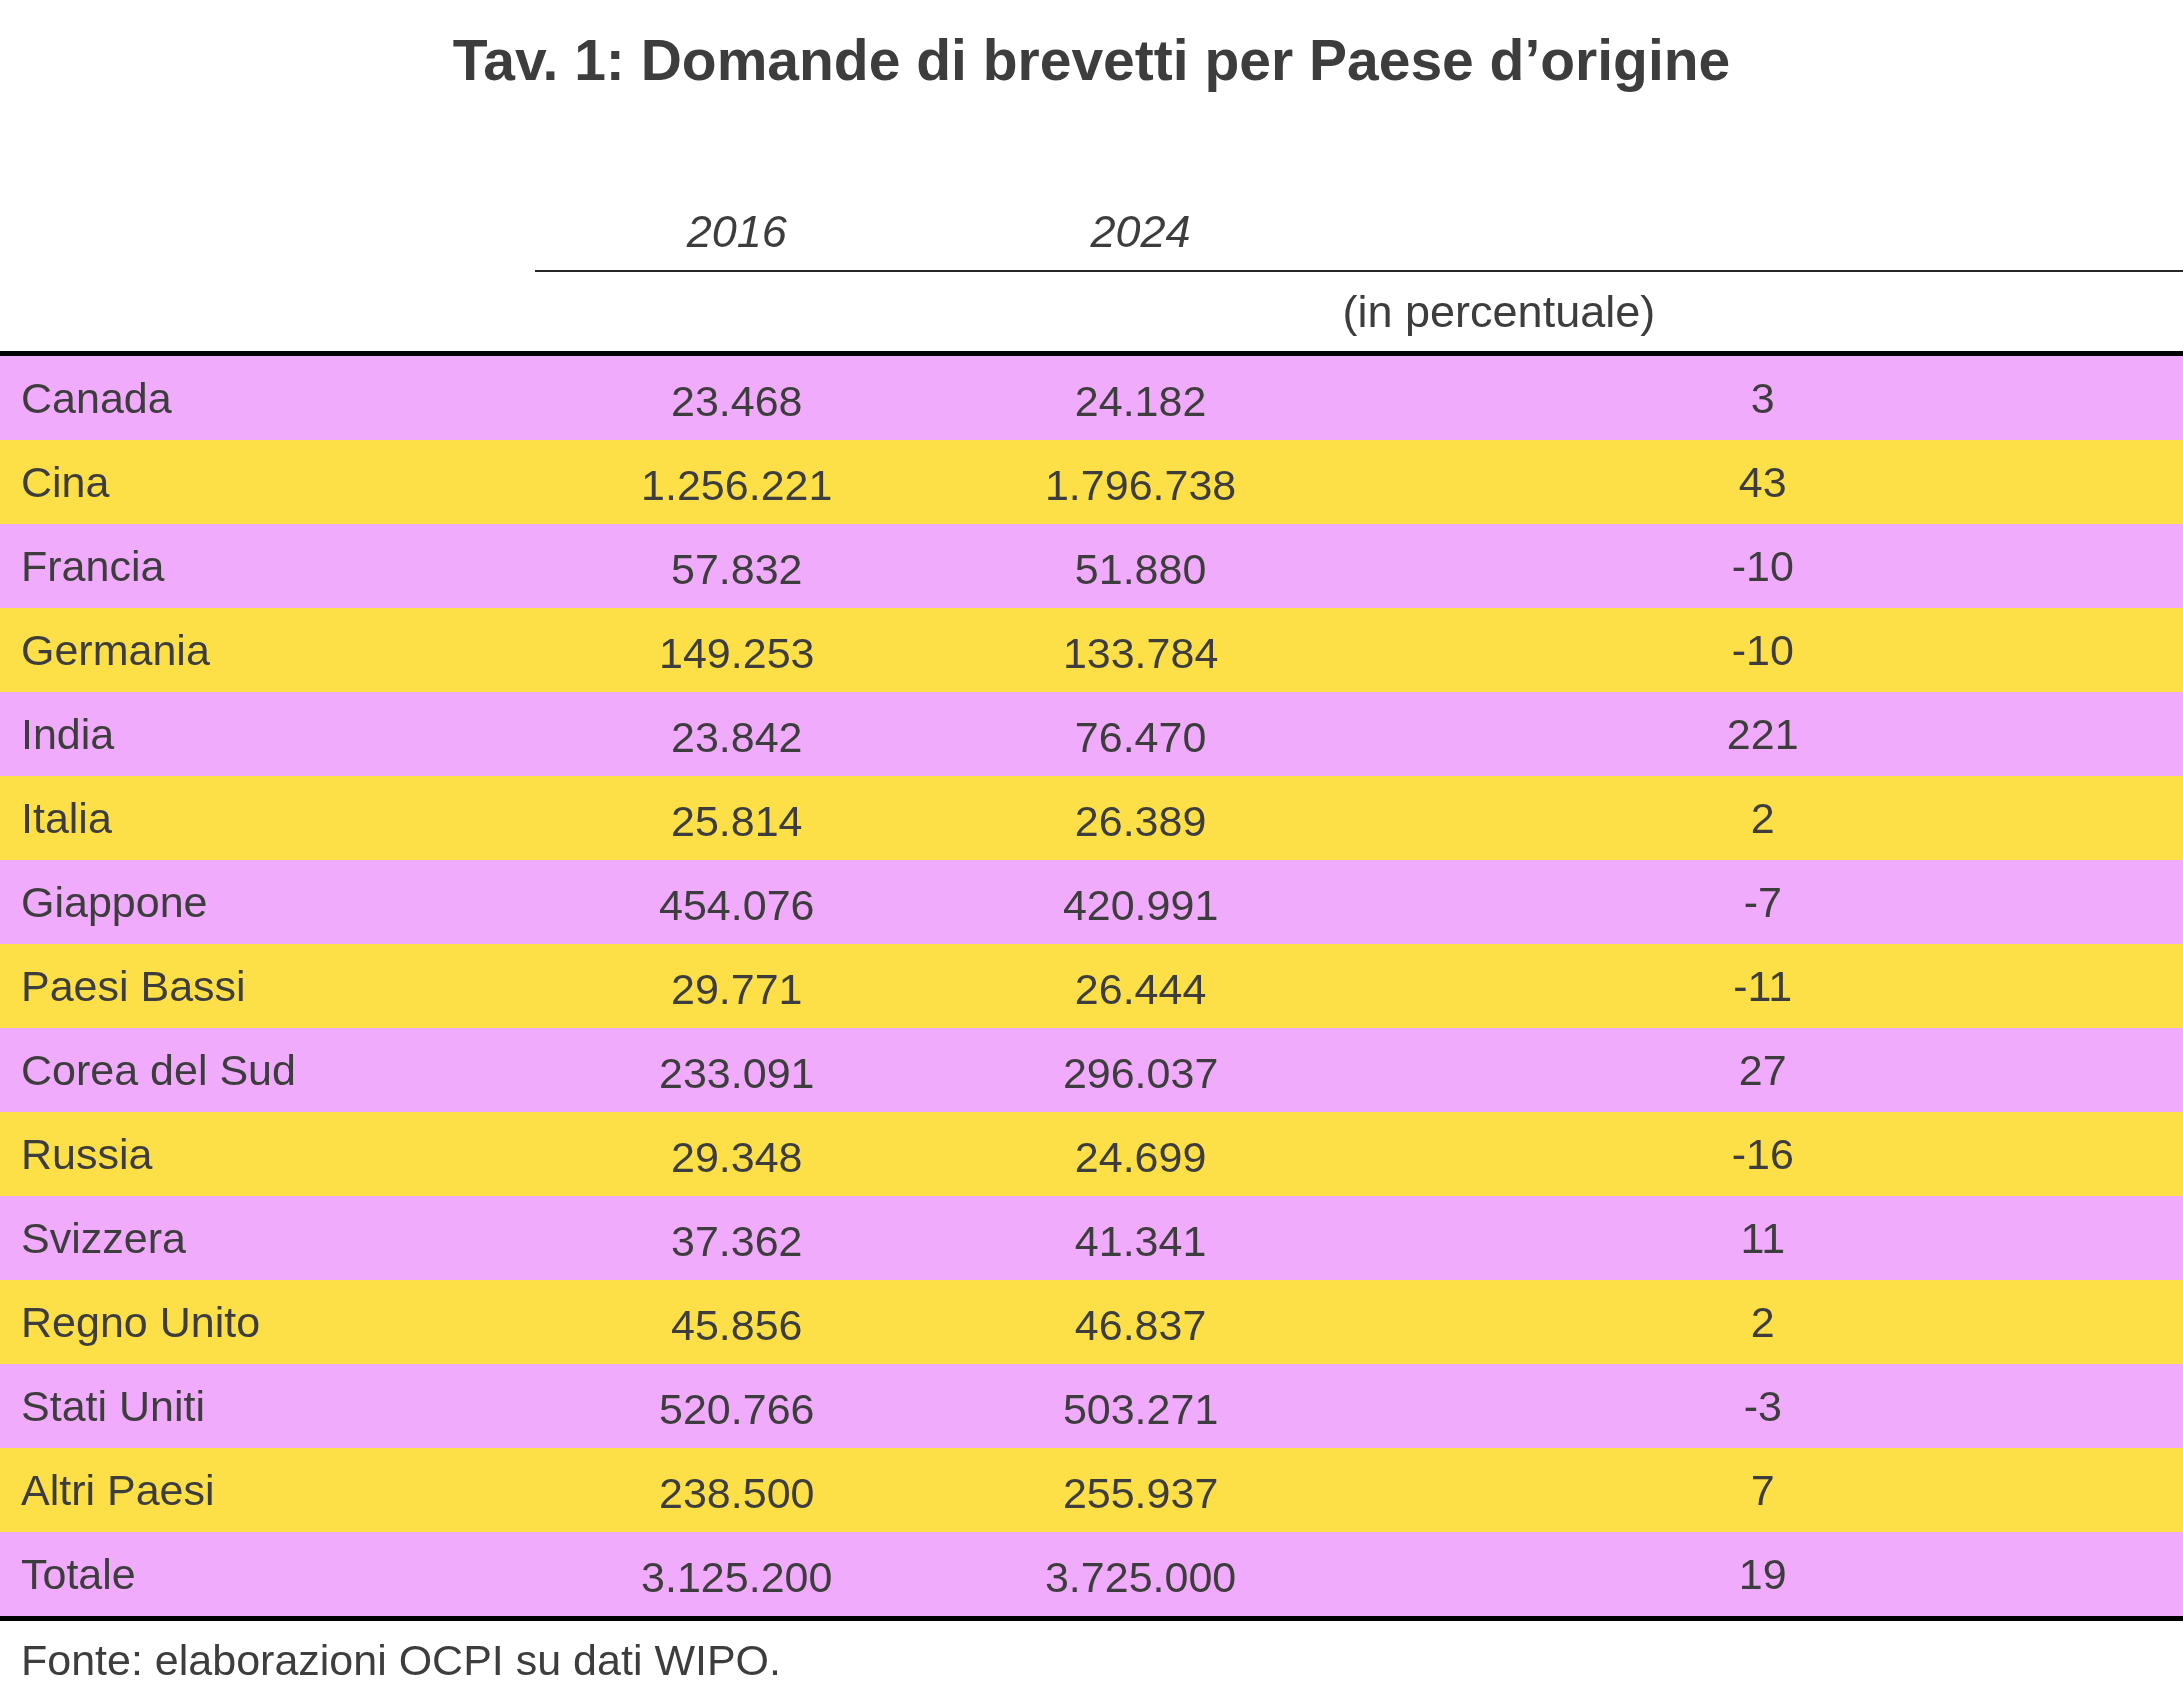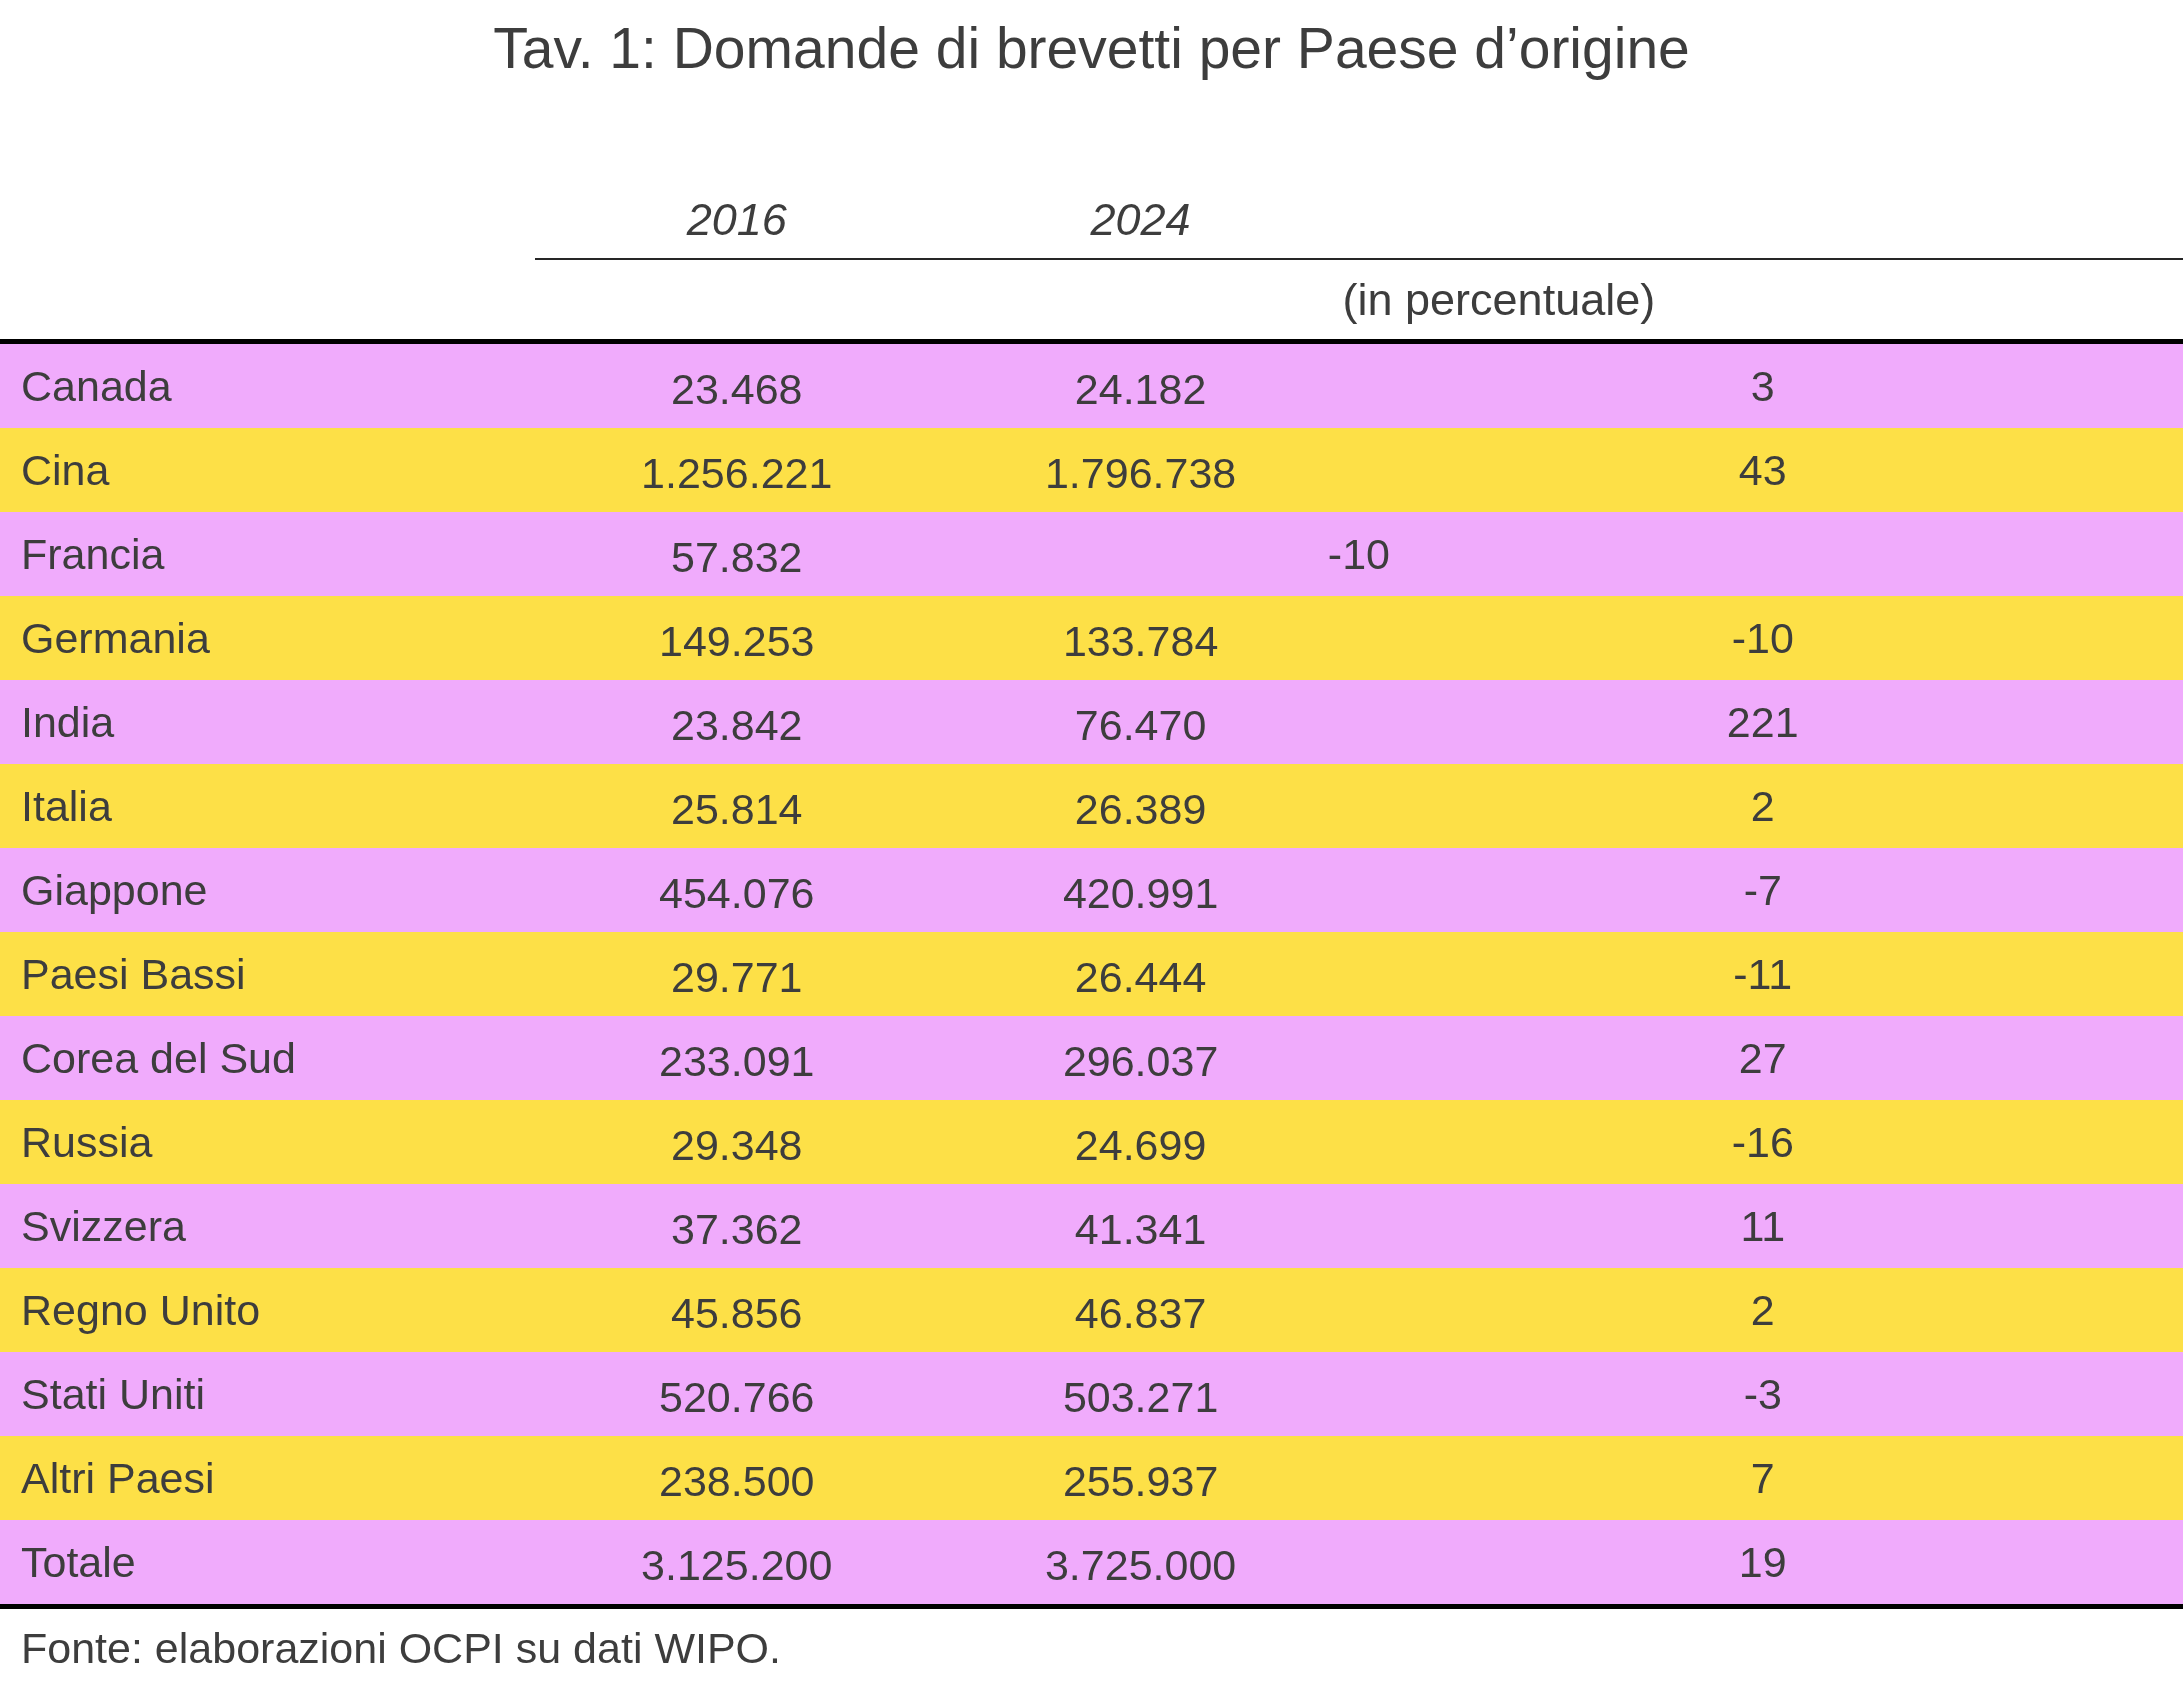--- a/index.html
+++ b/index.html
@@ -7,26 +7,26 @@
     width: 2183px;
     height: 1686px;
     background: #ffffff;
     font-family: "Liberation Sans", sans-serif;
     color: #3d3d3d;
     position: relative;
     overflow: hidden;
     box-sizing: border-box;
   }
   .title {
-    margin: 4px;
+    margin: 16px;
     padding-top: 11px;
     height: 66px;
     text-align: center;
     font-size: 57px;
-    font-weight: 400;
+    font-weight: 700;
     color: #3d3d3d;
     letter-spacing: 0px;
   }
   .header-row {
     display: flex;
     margin-top: 101px;
     height: 78px;
     align-items: center;
   }
   .header-spacer { width: 24.5%; height: 100%; }
@@ -106,20 +106,21 @@
       </div>
       <div class="row plain">
         <div class="cell cell-country">Cina</div>
         <div class="cell cell-num">1.256.221</div>
         <div class="cell cell-num">1.796.738</div>
         <div class="cell cell-var">43</div>
       </div>
       <div class="row stripe">
         <div class="cell cell-country">Francia</div>
         <div class="cell cell-num">57.832</div>
+        <div class="cell cell-num">51.880</div>
         <div class="cell cell-var">-10</div>
       </div>
       <div class="row plain">
         <div class="cell cell-country">Germania</div>
         <div class="cell cell-num">149.253</div>
         <div class="cell cell-num">133.784</div>
         <div class="cell cell-var">-10</div>
       </div>
       <div class="row stripe">
         <div class="cell cell-country">India</div>

